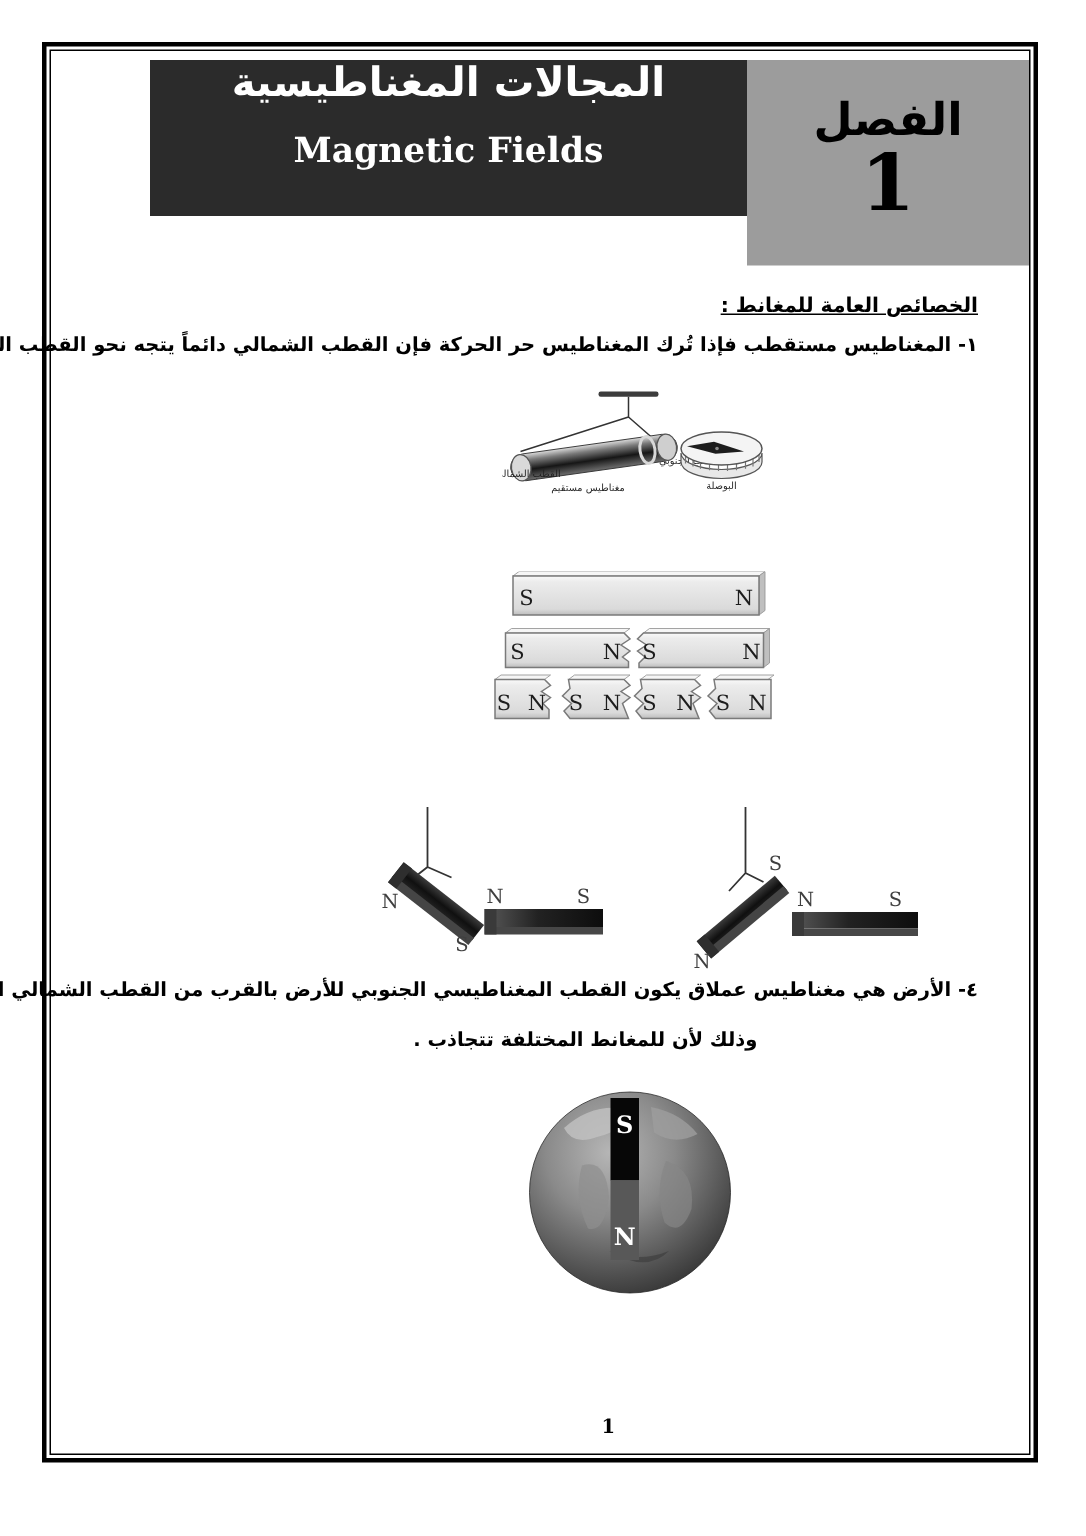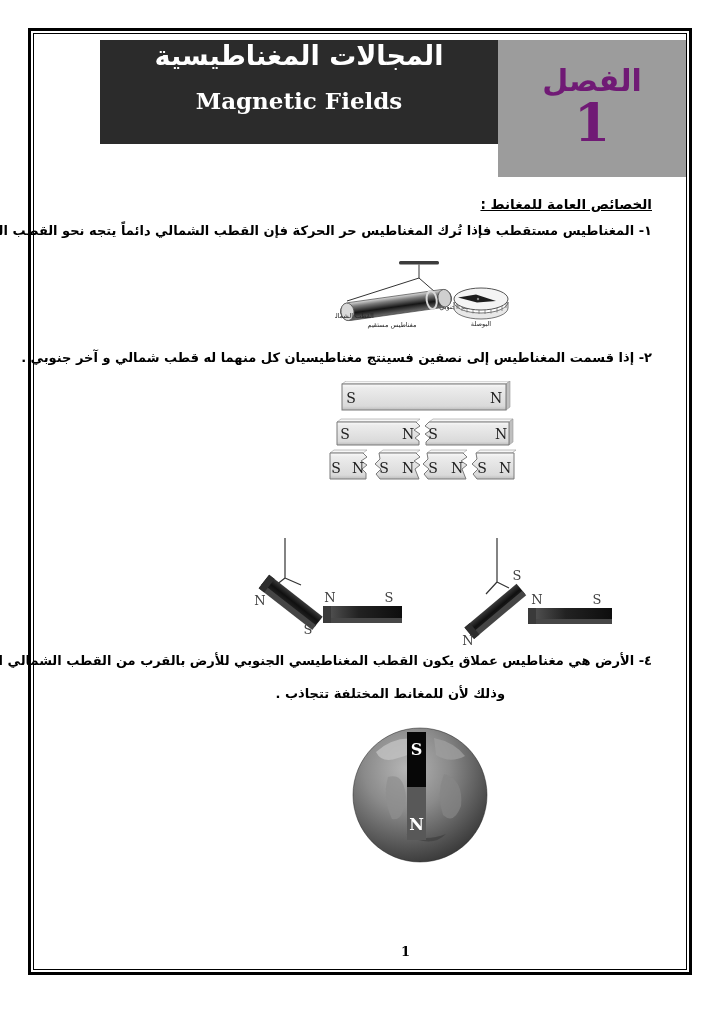--- a/index.html
+++ b/index.html
@@ -8,21 +8,21 @@
   
   .frame{position:absolute;left:28px;top:28px;width:658px;height:941px;border:3px solid #000;}
   .frame::before{content:"";position:absolute;inset:2px;border:1px solid #000;}
   
   .header-dark{position:absolute;left:100px;top:40px;width:398px;height:104px;background:#2b2b2b;
         color:#fff;display:flex;flex-direction:column;align-items:center;justify-content:flex-start;
         padding-bottom:16px;box-sizing:border-box;}
   .title-ar{font-size:27px;font-weight:bold;direction:rtl;}
   .title-en{font-size:23px;font-weight:bold;font-family:"DejaVu Serif",serif;margin-top:16px;}
   .header-gray{position:absolute;left:498px;top:40px;width:188px;height:137px;background:#9c9c9c;
-        color:#701a75;text-align:center;padding-top:24px;box-sizing:border-box;}
+        color:#000000;text-align:center;padding-top:24px;box-sizing:border-box;}
   .chapter-label{font-size:30px;font-weight:bold;direction:rtl;line-height:1.1;}
   .chapter-num{font-size:52px;font-weight:bold;font-family:"DejaVu Serif",serif;line-height:1;}
   
   .tline{position:absolute;direction:rtl;text-align:right;font-weight:bold;font-size:13px;
         color:#000;white-space:nowrap;}
   .heading{right:72px;top:196px;text-decoration:underline;font-size:13.5px;}
   .p1{right:72px;top:223px;}
   .p2{right:72px;top:350px;}
   .p3{right:72px;top:499px;}
   .p4a{right:72px;top:653px;}
@@ -52,21 +52,20 @@
     <div class="title-ar">المجالات المغناطيسية</div>
     <div class="title-en">Magnetic Fields</div>
   </div>
   <div class="header-gray">
     <div class="chapter-label">الفصل</div>
     <div class="chapter-num">1</div>
   </div>
 
   <div class="tline heading">الخصائص العامة للمغانط :</div>
   <div class="tline p1">١- المغناطيس مستقطب فإذا تُرك المغناطيس حر الحركة فإن القطب الشمالي دائماً يتجه نحو القطب الجنوبي .</div>
-  <div class="tline p2">٢- إذا قسمت المغناطيس إلى نصفين فسينتج مغناطيسيان كل منهما له قطب شمالي و آخر جنوبي .</div>
   <div class="tline p4a">٤- الأرض هي مغناطيس عملاق  يكون القطب المغناطيسي الجنوبي  للأرض بالقرب من القطب الشمالي  الجغرافي لها</div>
   <div class="tline p4b">وذلك لأن للمغانط المختلفة تتجاذب .</div>
 
   <svg class="fig fig1" viewBox="0 0 195 92">
     <defs>
       <linearGradient id="cylG" x1="0" y1="0" x2="0" y2="1">
         <stop offset="0" stop-color="#dcdcdc"></stop>
           <stop offset="0.25" stop-color="#7a7a7a"></stop>
         <stop offset="0.6" stop-color="#161616"></stop>
           <stop offset="1" stop-color="#6f6f6f"></stop>

